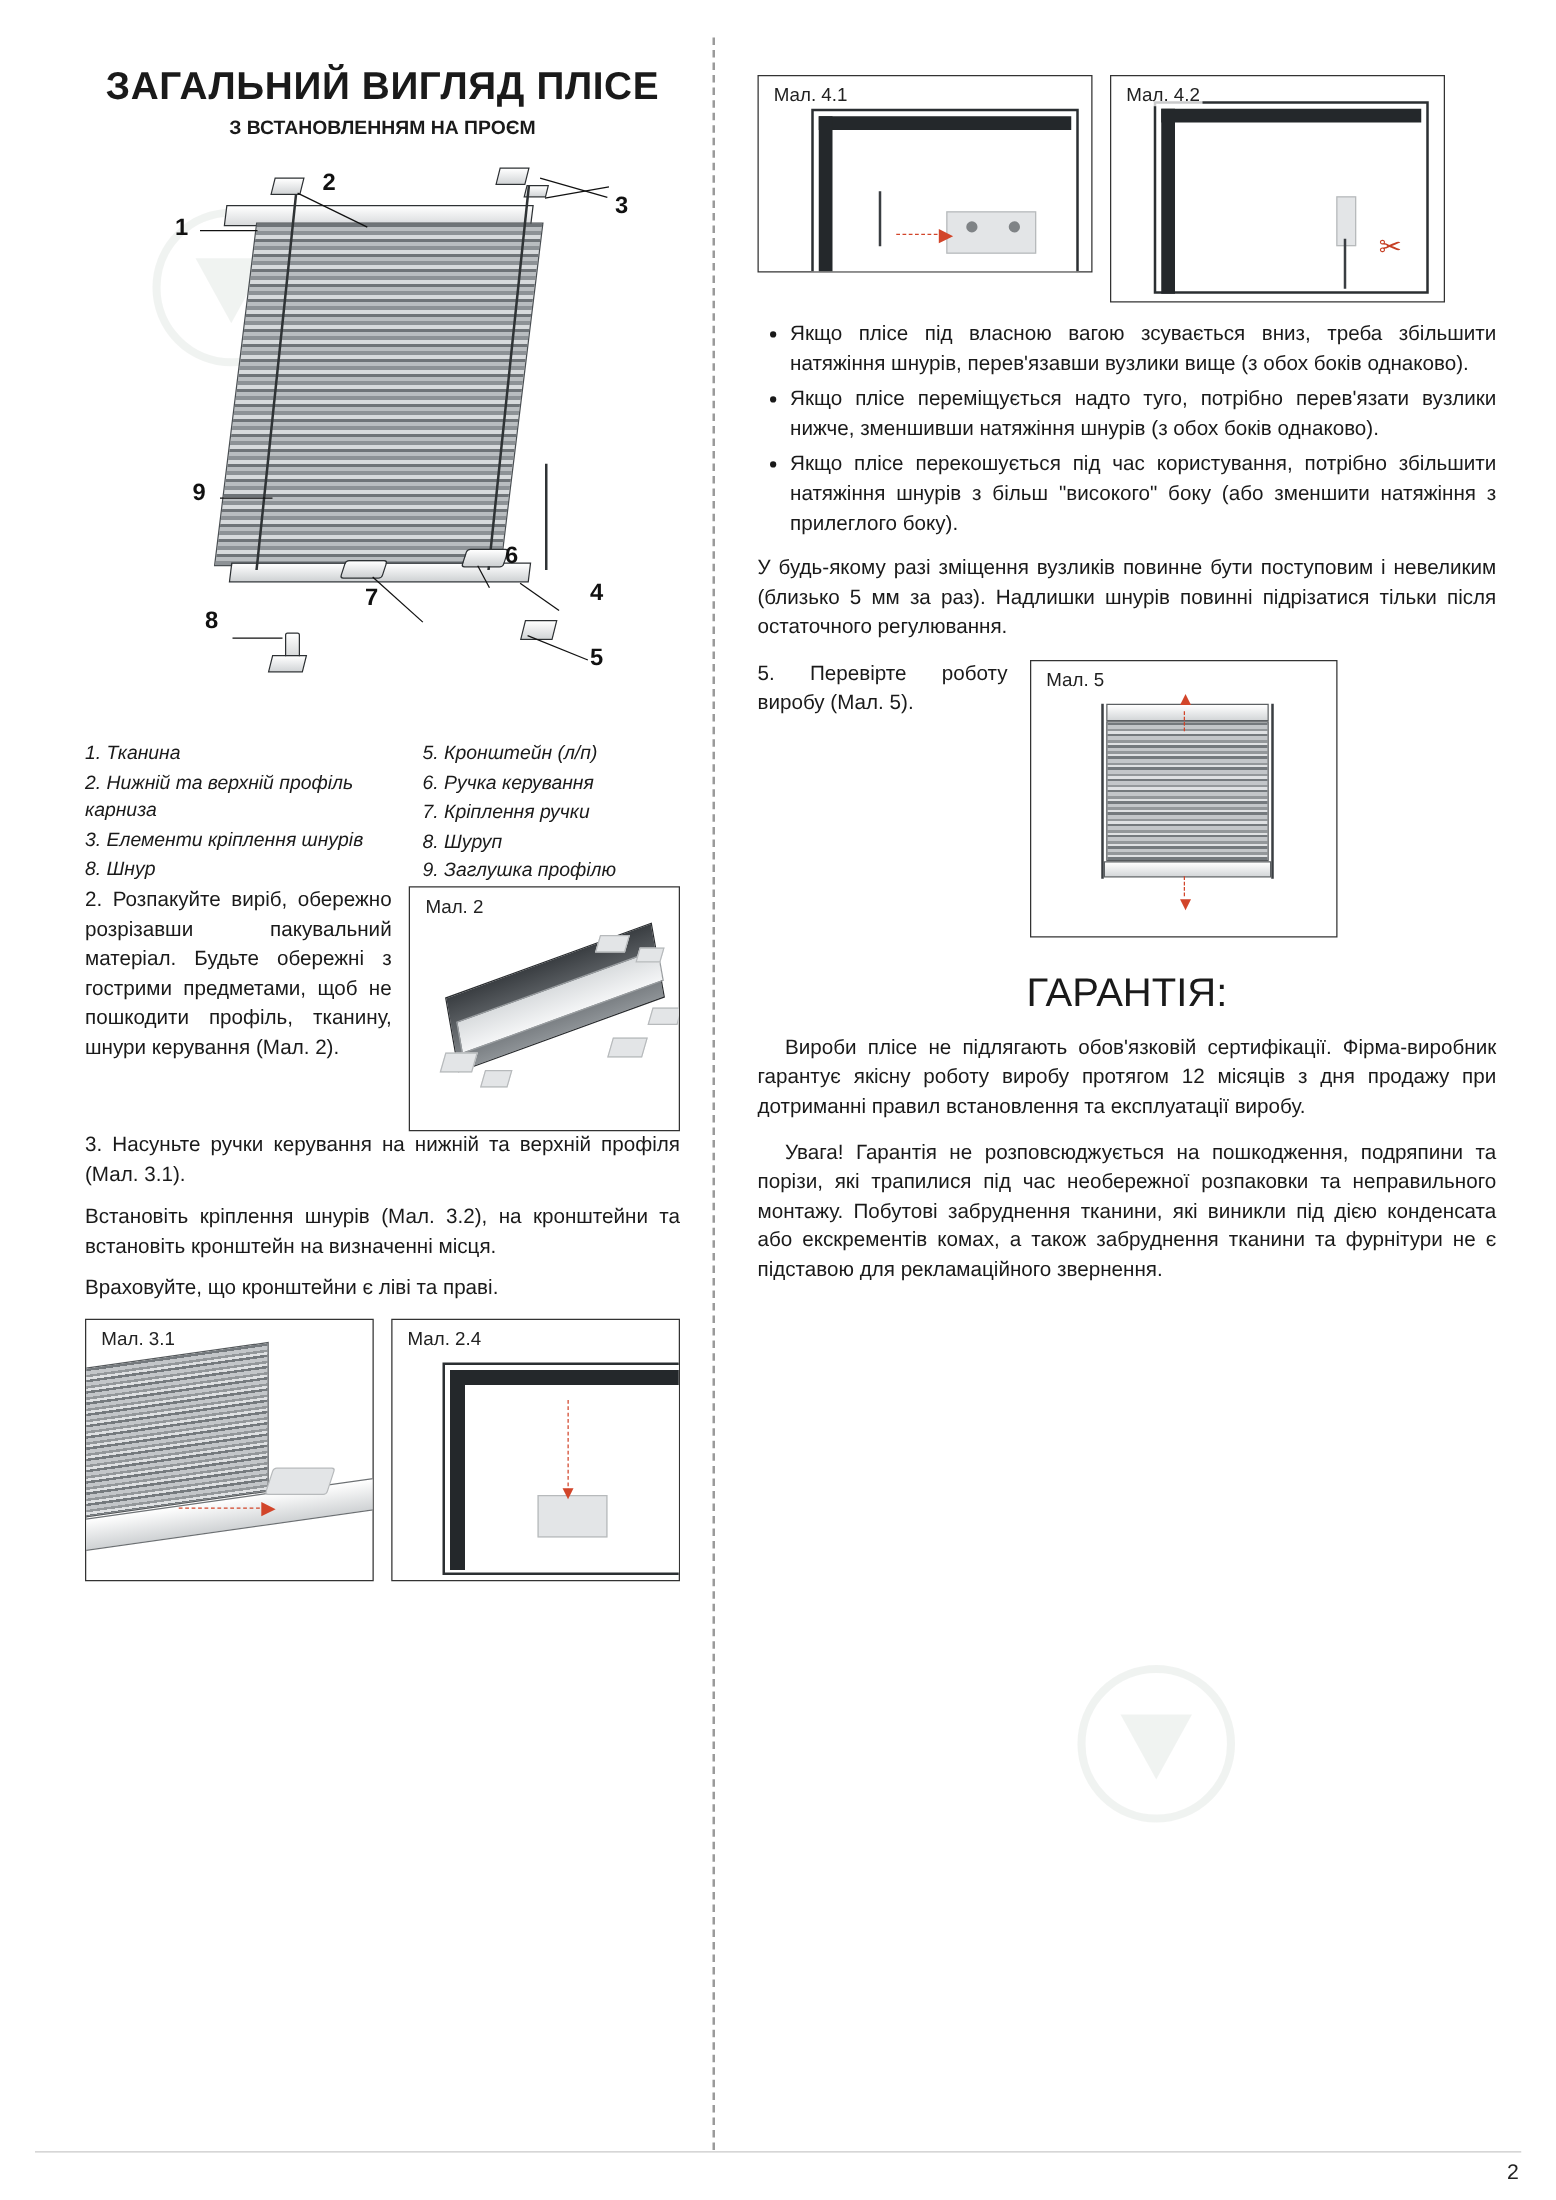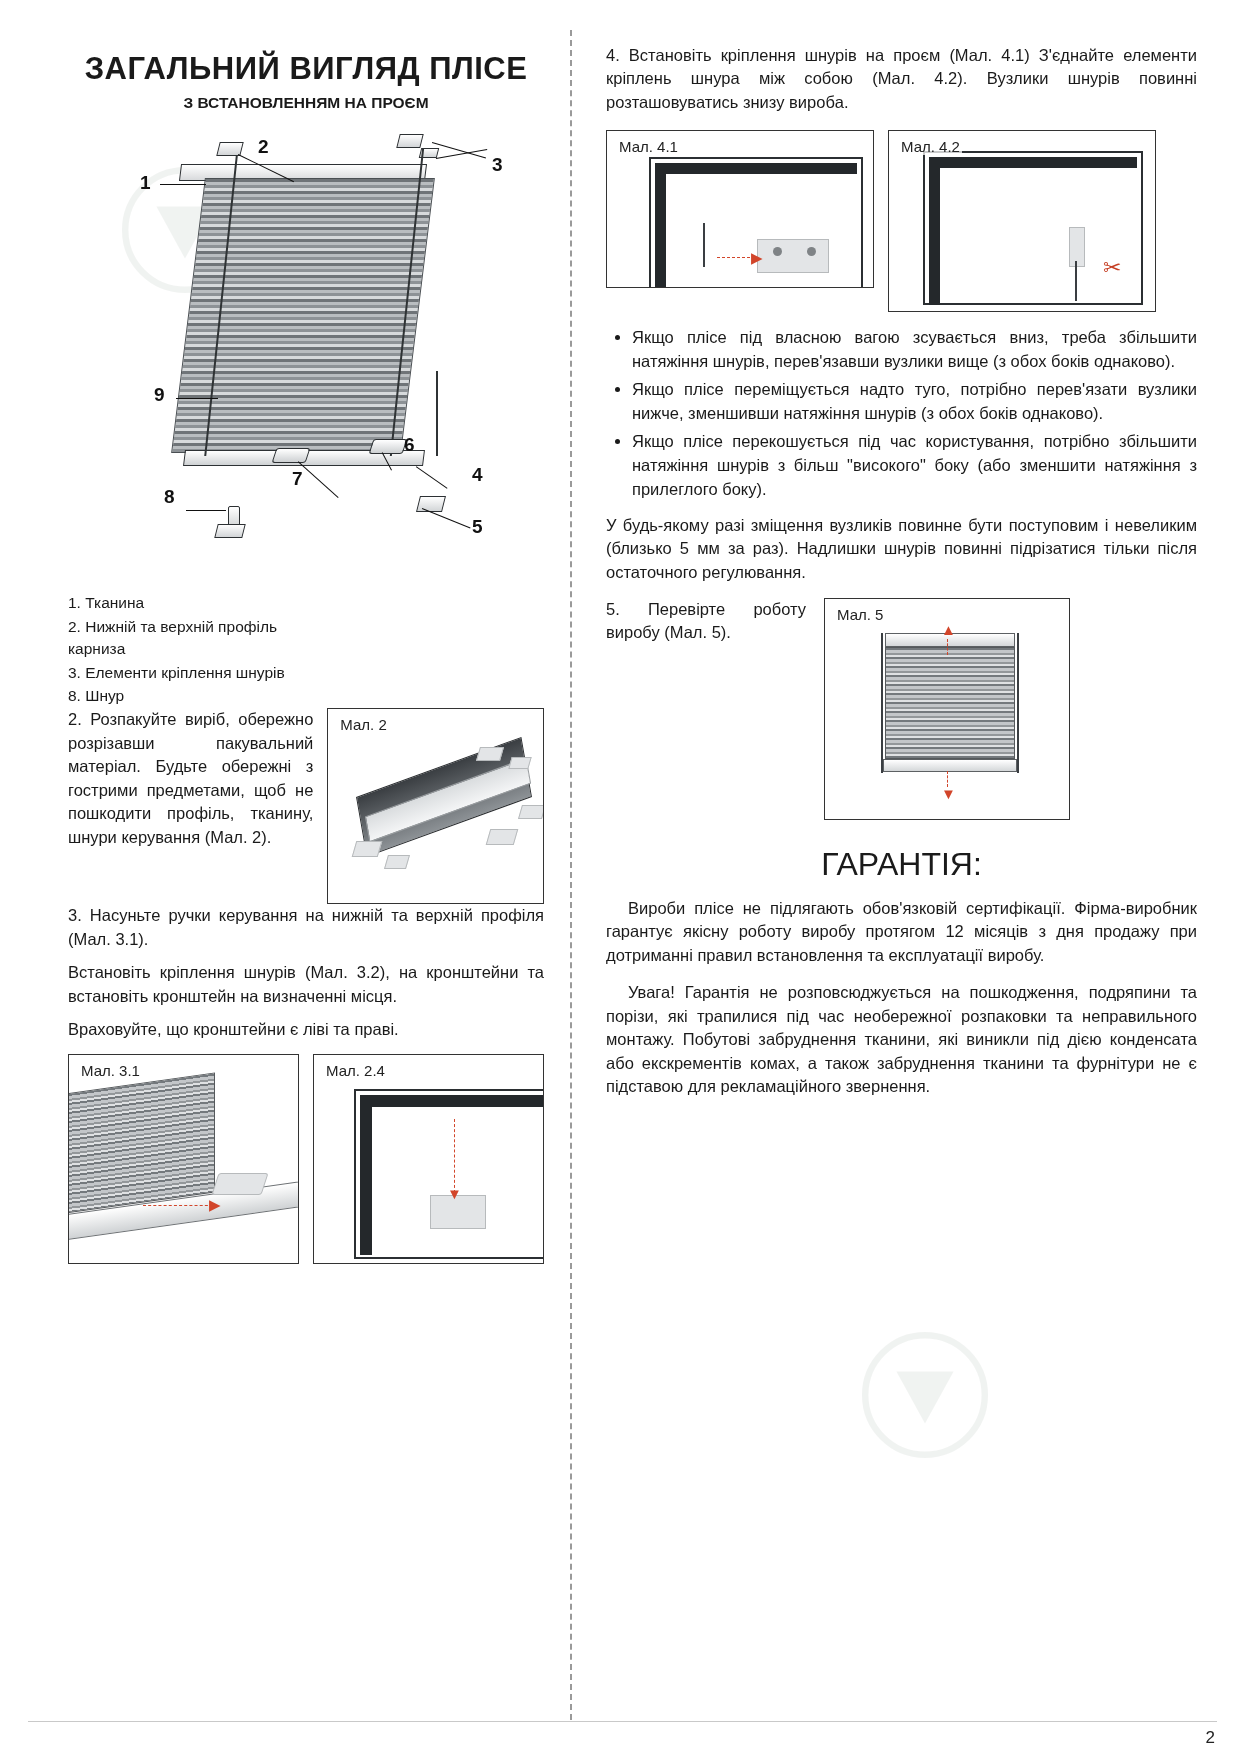--- a/index.html
+++ b/index.html
@@ -117,20 +117,21 @@
     border:1.4px solid #2c3033;
     border-radius: 2px;
   }
 
   
   .legend {
     display:flex; gap: 30px;
     font-size: 15.5px;
     line-height: 1.45;
     margin-top: 6px;
+    font-style: italic;
   }
   .legend ol { margin:0; padding:0; list-style:none; }
   .legend li { margin-bottom: 1px; }
   .legend .c1 { width: 240px; }
 
   h2.section {
     text-align:center;
     font-weight:800;
     font-size: 25px;
     margin: 34px 0 18px 0;
@@ -278,20 +279,27 @@
       <div class="lbl" style="left:86px;  top:268px;">9</div>
     </div>
 
     <div class="legend">
       <ol class="c1">
         <li>1. Тканина</li>
         <li>2. Нижній та верхній профіль карниза</li>
         <li>3. Елементи кріплення шнурів</li>
         <li>8. Шнур</li>
       </ol>
+      <ol>
+        <li>5. Кронштейн (л/п)</li>
+        <li>6. Ручка керування</li>
+        <li>7. Кріплення ручки</li>
+        <li>8. Шуруп</li>
+        <li>9. Заглушка профілю</li>
+      </ol>
     </div>
 
 
     <div class="step2wrap">
       <div class="step2text">
         <p class="body">2.  Розпакуйте виріб, обережно розрізавши пакувальний матеріал. Будьте обережні з гострими предметами, щоб не пошкодити профіль, тканину, шнури керування (Мал. 2).</p>
       </div>
       <div class="figbox fig2">
         <div class="figcap">Мал. 2</div>
 
@@ -328,21 +336,20 @@
         <div class="dashv" style="left:140px; top:64px; height:74px;"></div>
         <div class="arrow-red" style="left:133px; top:130px;">▼</div>
       </div>
     </div>
   </div>
 
   <div class="divider"></div>
 
   <div class="col-right">
 
-    <p class="body">4. Встановіть кріплення шнурів на проєм (Мал. 4.1) З'єднайте елементи кріплень шнура між собою (Мал. 4.2). Вузлики шнурів повинні розташовуватись знизу виробa.</p>
 
     <div class="figrow2">
       <div class="figbox fig41">
         <div class="figcap">Мал. 4.1</div>
         <div class="win-frame" style="left:42px; top:26px; width:214px; height:148px;"></div>
         <div class="win-dark" style="left:48px; top:32px; width:202px; height:11px;"></div>
         <div class="win-dark" style="left:48px; top:32px; width:11px; height:142px;"></div>
         <div class="win-grey" style="left:150px; top:108px; width:72px; height:34px;"></div>
         <div style="position:absolute; left:166px; top:116px; width:9px; height:9px; border-radius:50%; background:#7f8386;"></div>
         <div style="position:absolute; left:200px; top:116px; width:9px; height:9px; border-radius:50%; background:#7f8386;"></div>

